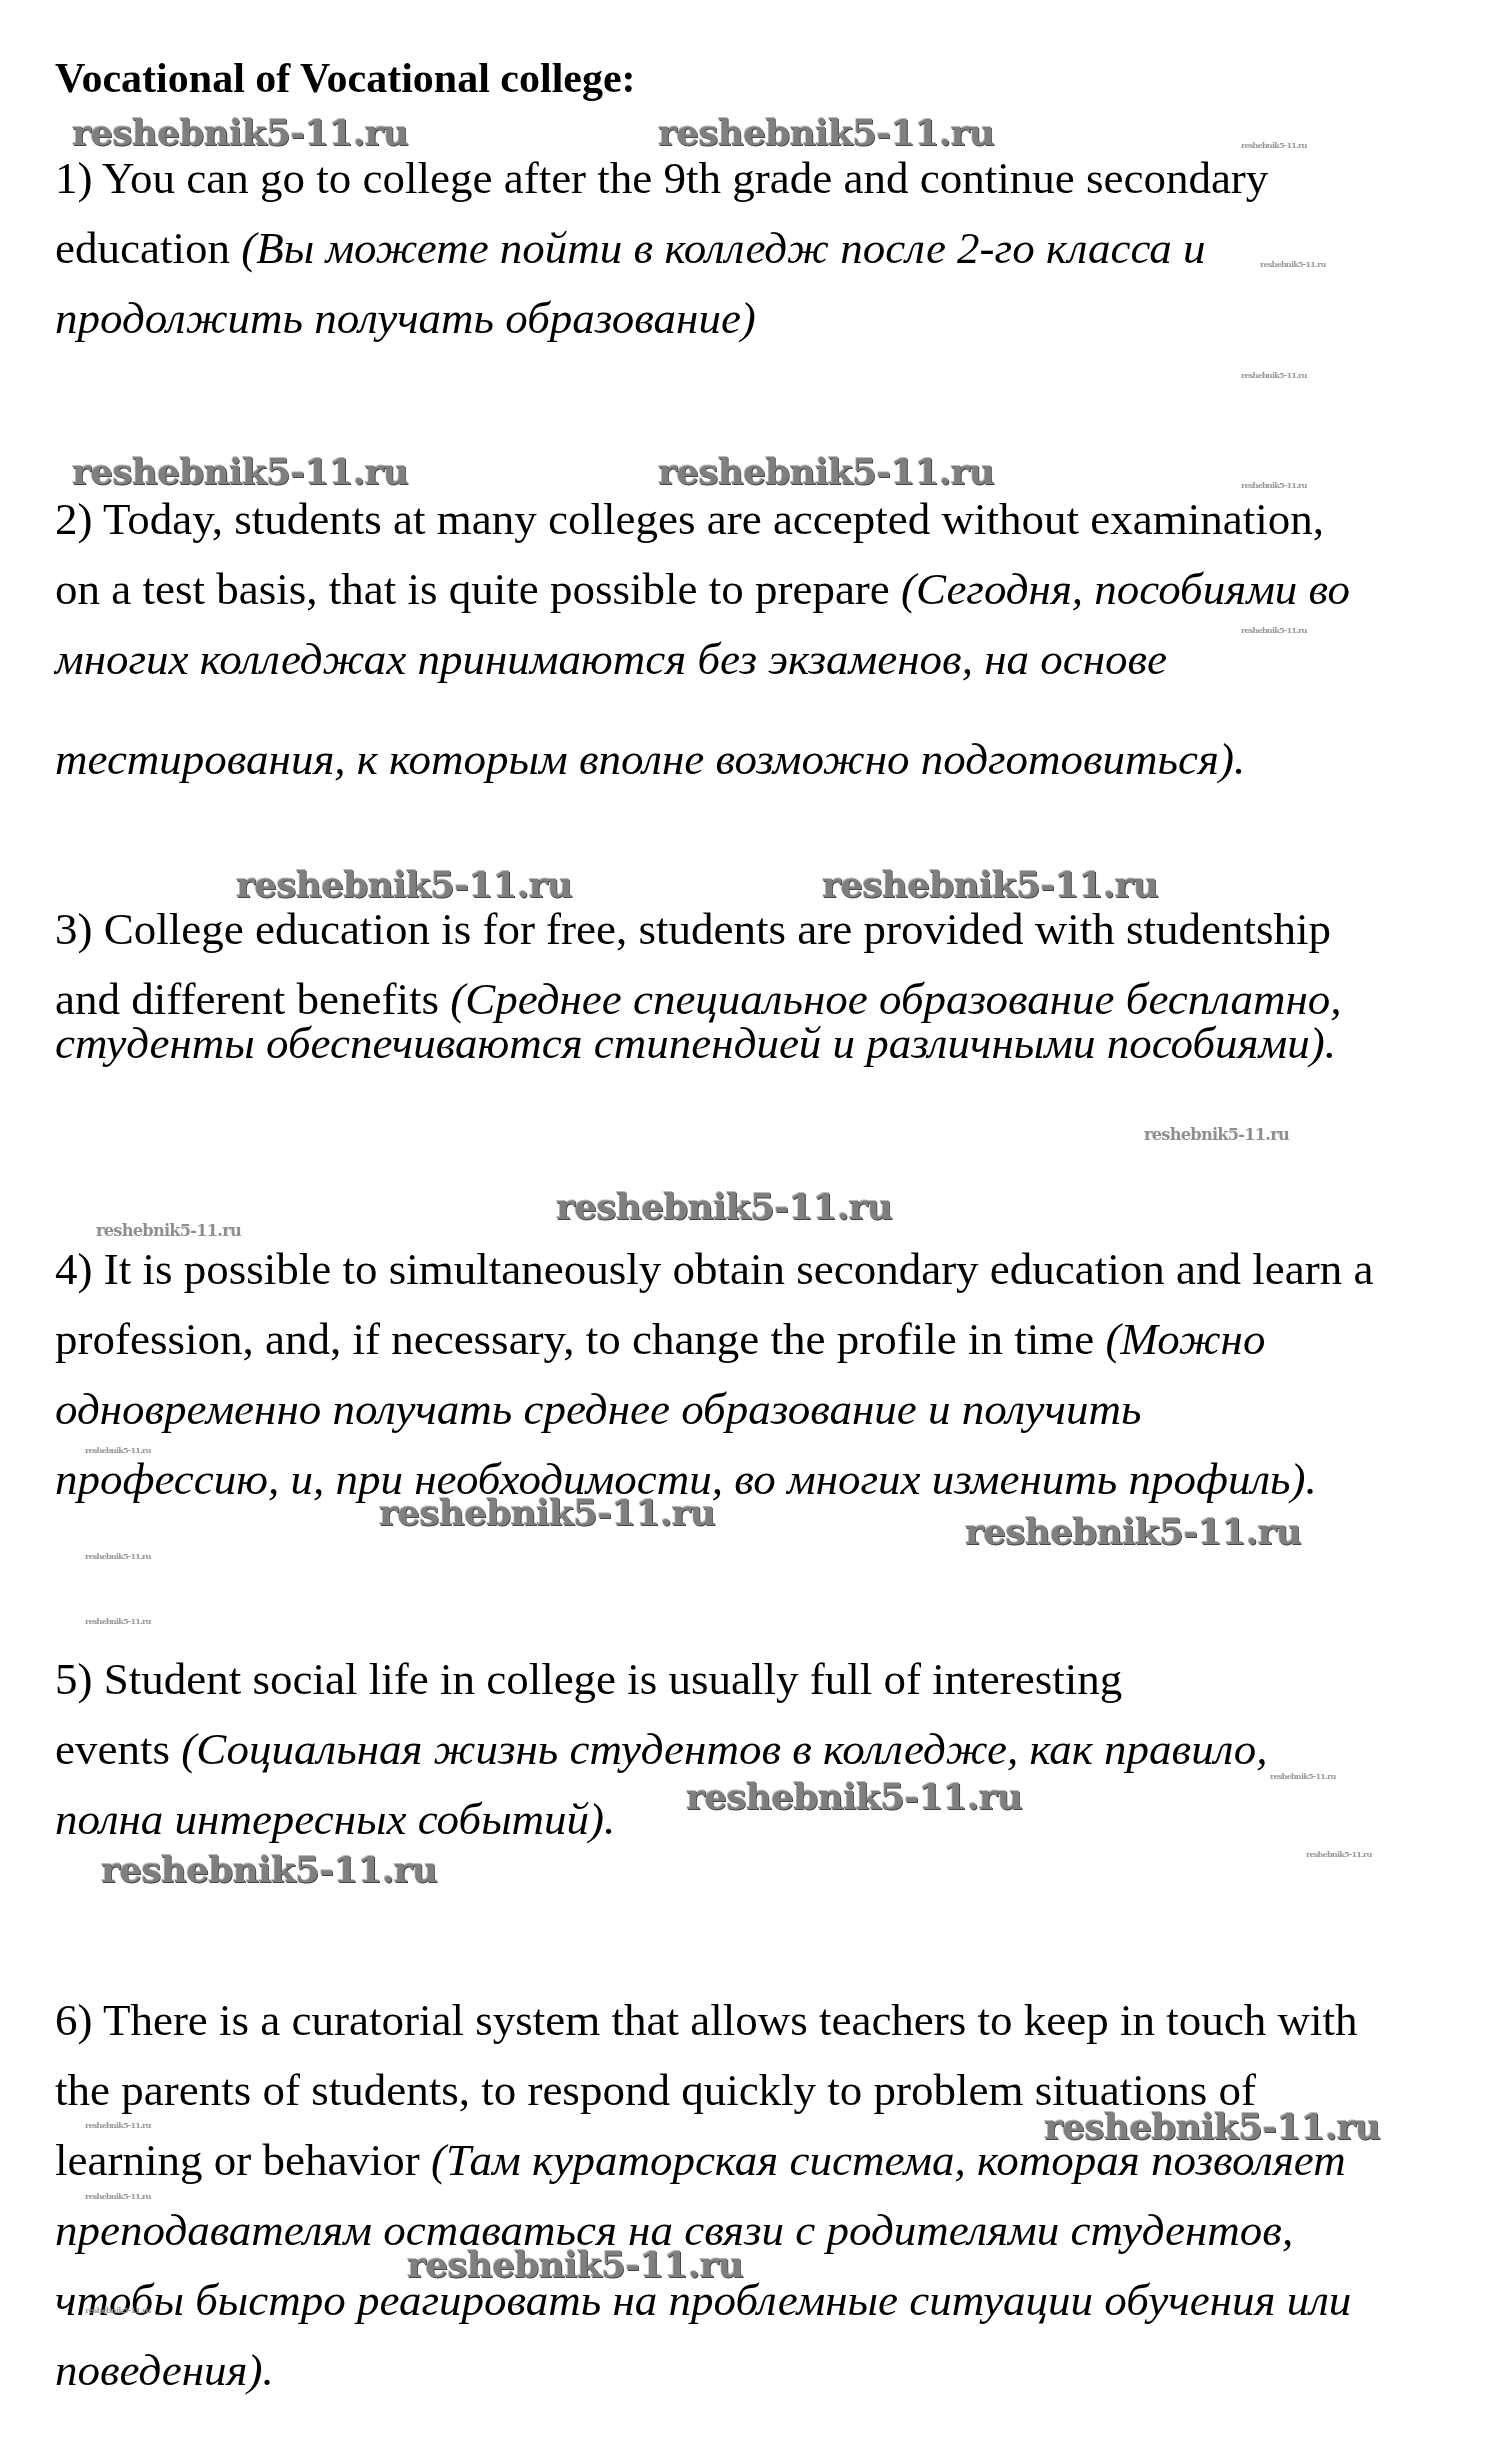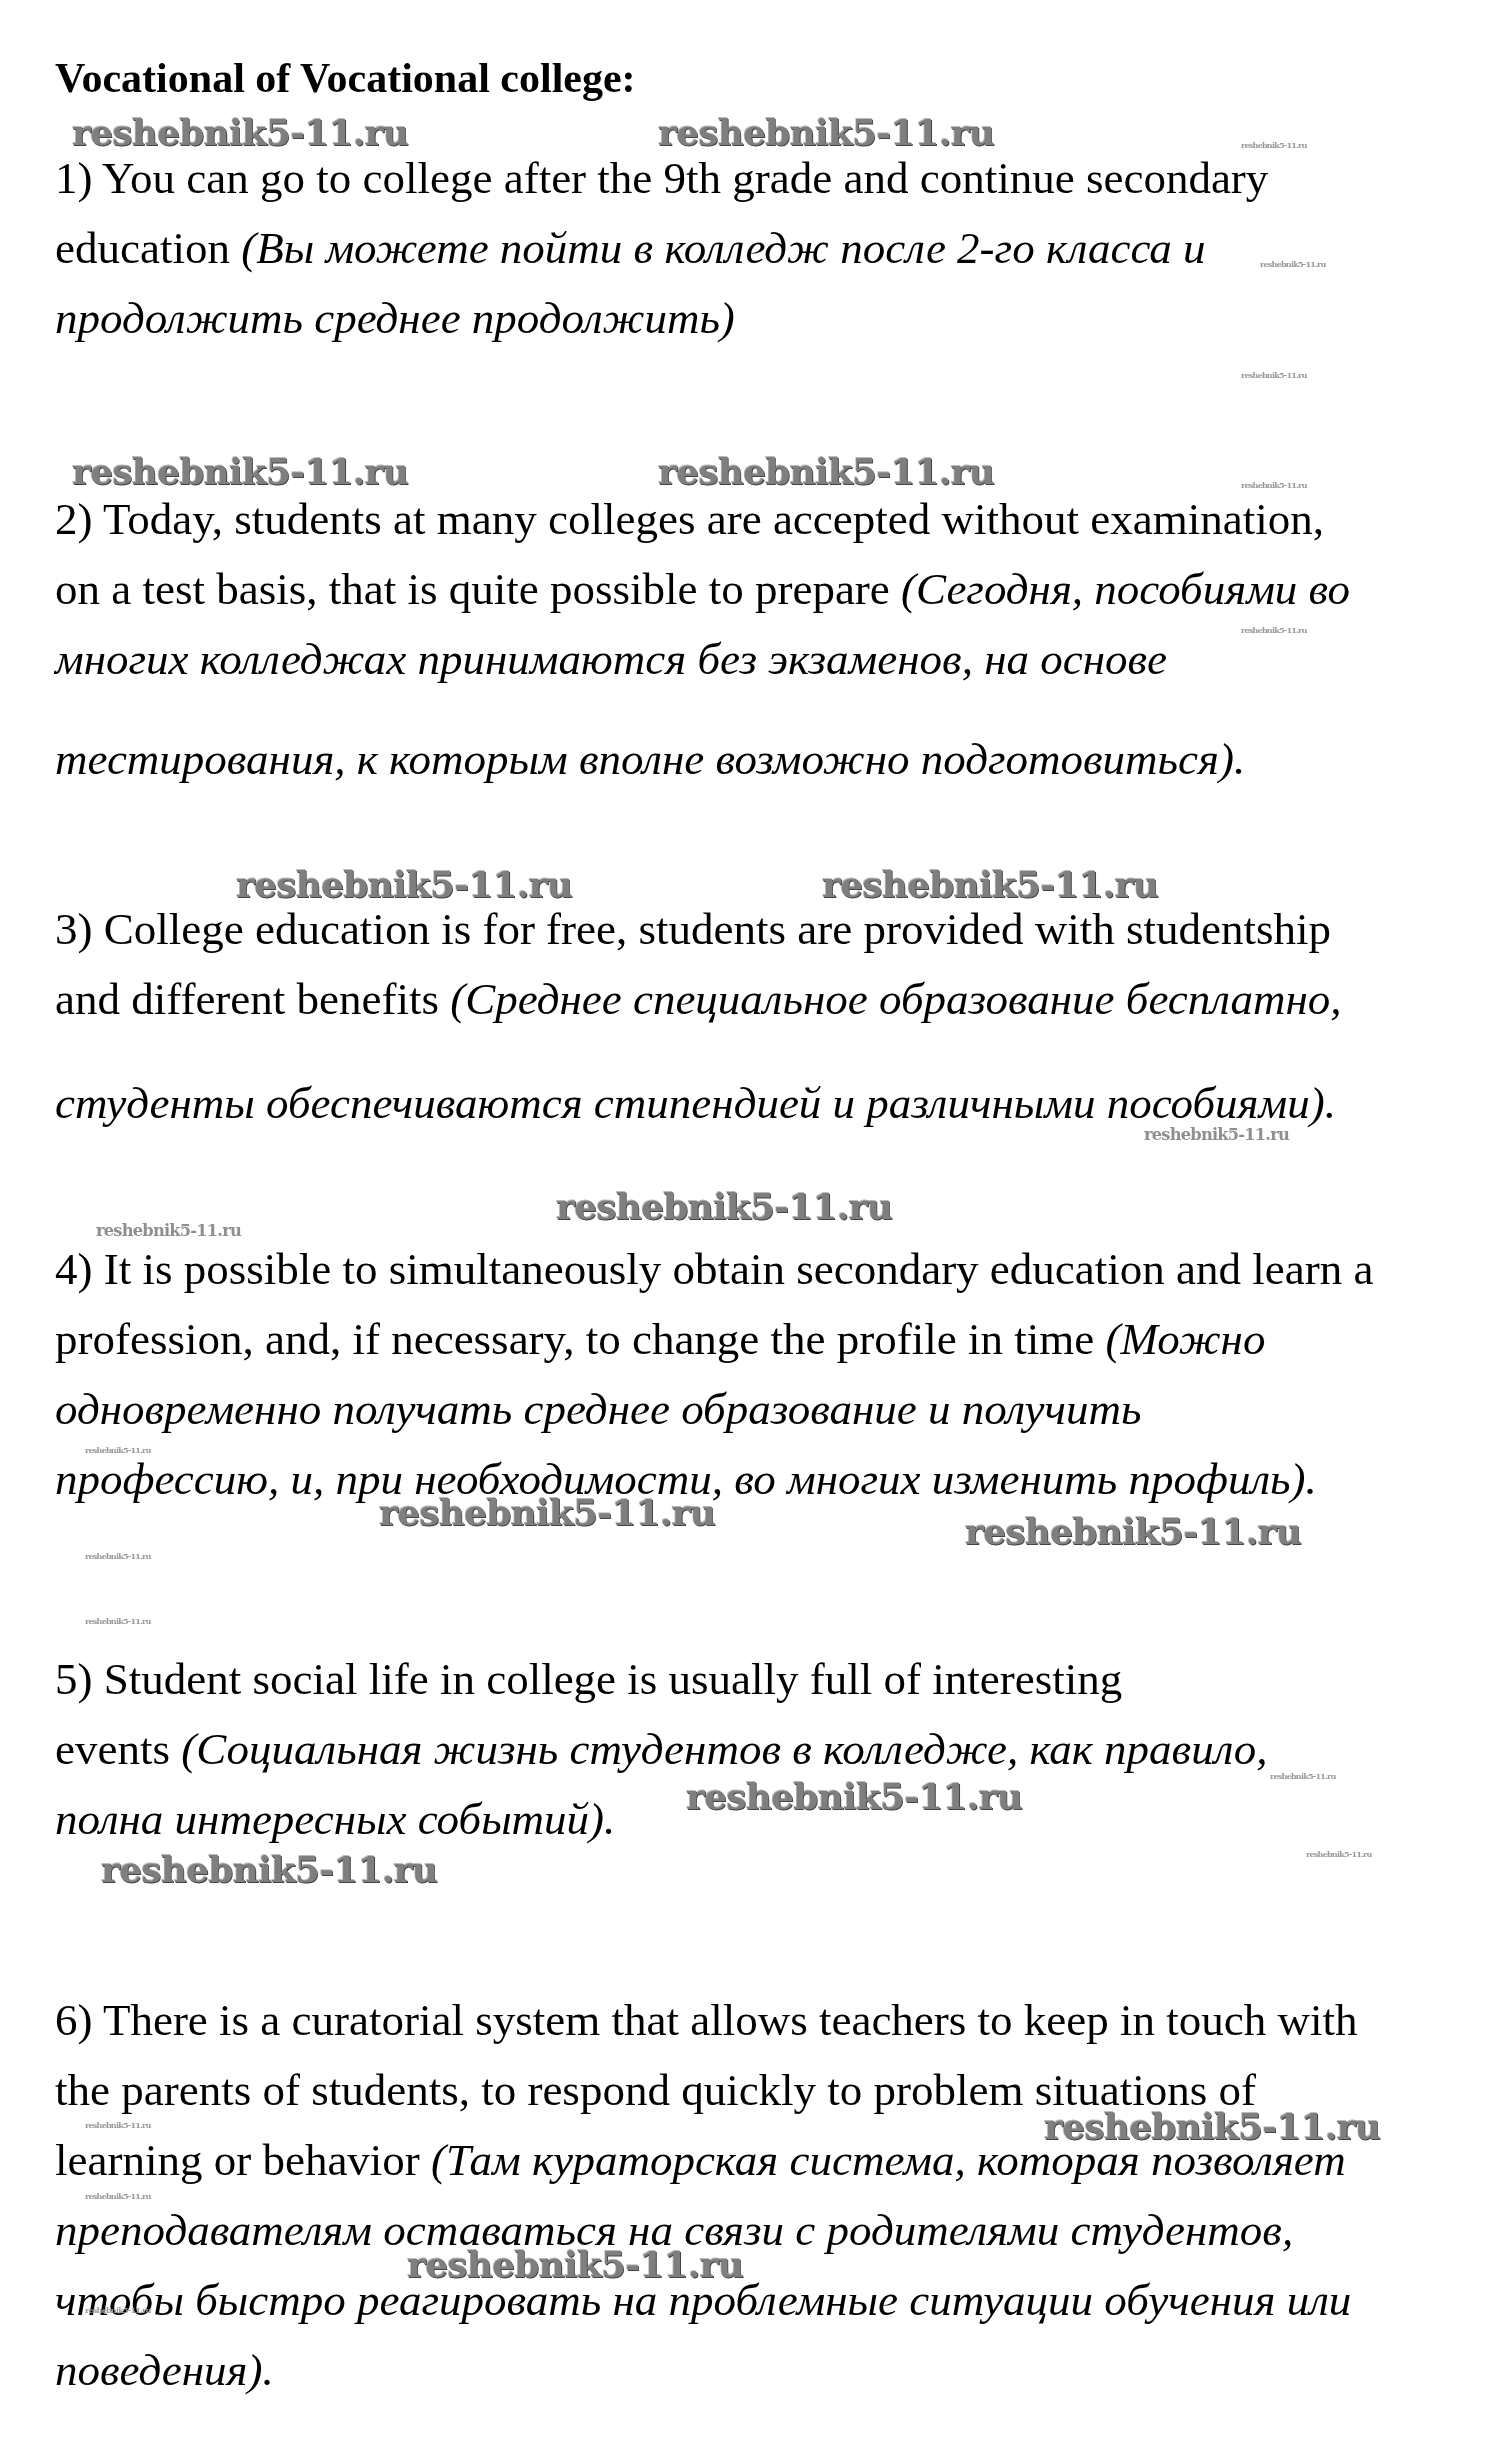--- a/index.html
+++ b/index.html
@@ -16,30 +16,30 @@
     .wm.tiny { font-size: 8.1px; color: #999; }
   </style>
 </head>
 <body>
 
 <div>
   <div class="title">Vocational of Vocational college:</div>
 
   <div class="line" style="top:156px"><span>1) You can go to college after the 9th grade and continue secondary</span></div>
   <div class="line" style="top:226px"><span>education </span><span class="ru">(Вы можете пойти в колледж после 2-го класса и</span></div>
-  <div class="line" style="top:296px"><span class="ru">продолжить среднее продолжить)</span></div>
+  <div class="line" style="top:296px"><span class="ru">продолжить получать образование)</span></div>
 
   <div class="line" style="top:497px"><span>2) Today, students at many colleges are accepted without examination,</span></div>
   <div class="line" style="top:567px"><span>on a test basis, that is quite possible to prepare </span><span class="ru">(Сегодня, пособиями во</span></div>
   <div class="line" style="top:637px"><span class="ru">многих колледжах принимаются без экзаменов, на основе</span></div>
   <div class="line" style="top:737px"><span class="ru">тестирования, к которым вполне возможно подготовиться).</span></div>
 
   <div class="line" style="top:907px"><span>3) College education is for free, students are provided with studentship</span></div>
   <div class="line" style="top:977px"><span>and different benefits </span><span class="ru">(Среднее специальное образование бесплатно,</span></div>
-  <div class="line" style="top:1081px"><span class="ru">студенты обеспечиваются стипендией и различными пособиями).</span></div>
+  <div class="line" style="top:1021px"><span class="ru">студенты обеспечиваются стипендией и различными пособиями).</span></div>
 
   <div class="line" style="top:1247px"><span>4) It is possible to simultaneously obtain secondary education and learn a</span></div>
   <div class="line" style="top:1317px"><span>profession, and, if necessary, to change the profile in time </span><span class="ru">(Можно</span></div>
   <div class="line" style="top:1387px"><span class="ru">одновременно получать среднее образование и получить</span></div>
   <div class="line" style="top:1457px"><span class="ru">профессию, и, при необходимости, во многих изменить профиль).</span></div>
 
   <div class="line" style="top:1657px"><span>5) Student social life in college is usually full of interesting</span></div>
   <div class="line" style="top:1727px"><span>events </span><span class="ru">(Социальная жизнь студентов в колледже, как правило,</span></div>
   <div class="line" style="top:1797px"><span class="ru">полна интересных событий).</span></div>
 

